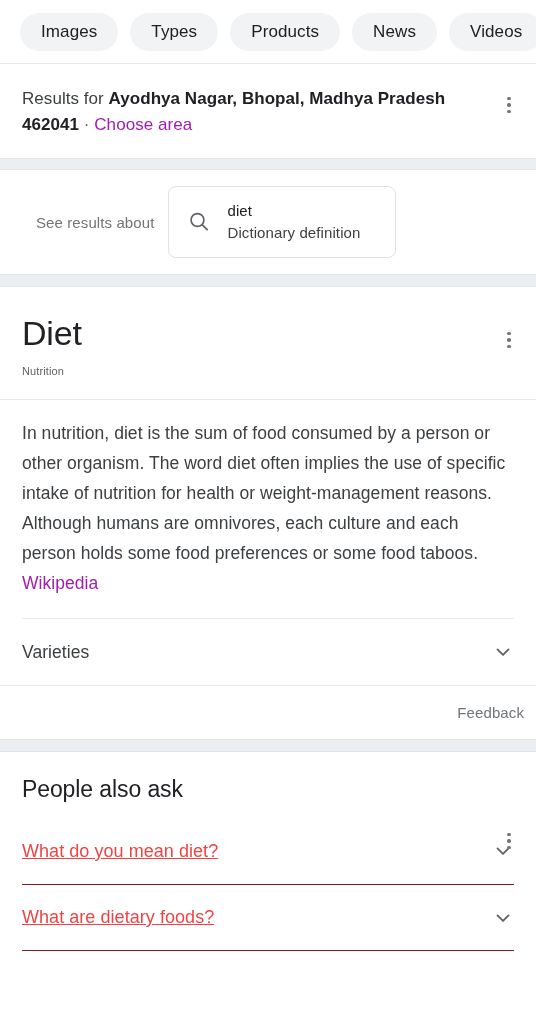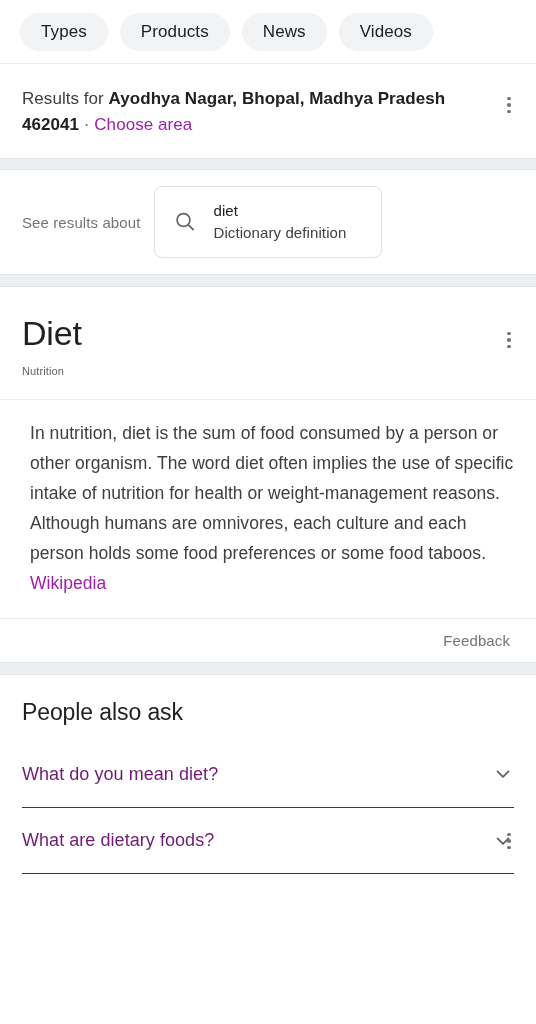--- a/index.html
+++ b/index.html
@@ -94,21 +94,21 @@
     border-top: 1px solid #e3e6e8;
     border-bottom: 1px solid #e3e6e8;
   }
   .band-tall { height: 13px; }
 
   
   .srabox {
     background: #ffffff;
     display: flex;
     align-items: center;
-    padding: 16px 20px 16px 22px;
+    padding: 16px 20px 16px 36px;
     gap: 14px;
     border-radius: 23px;
   }
   .sra-label {
     font-size: 15px;
     color: #70757a;
     letter-spacing: 0.1px;
     flex: 0 0 auto;
   }
   .sra-card {
@@ -162,46 +162,45 @@
     letter-spacing: 0.1px;
   }
   .kp-rule { height: 1px; background: #ebebeb; margin: 0; }
 
   .kp-desc {
     padding: 18px 22px 20px 22px;
     font-size: 17.5px;
     line-height: 30px;
     color: #3c4043;
     letter-spacing: 0.05px;
-    margin-left: 8px;
   }
 
   .acc-wrap { padding: 0 22px; }
   .acc-row {
     height: 67px;
     display: flex;
     align-items: center;
     justify-content: space-between;
     border-top: 1px solid #ebebeb;
     cursor: pointer;
   }
   .acc-label {
     font-size: 17.5px;
     color: #3c4043;
     letter-spacing: 0.05px;
   }
   .chev { width: 22px; height: 22px; flex: 0 0 auto; }
 
   .feedback-bar {
     border-top: 1px solid #ebebeb;
-    height: 44px;
+    height: 54px;
     display: flex;
     align-items: center;
     justify-content: flex-end;
-    padding: 0 26px;
+    padding: 0 12px;
     background: #fff;
   }
   .feedback-txt {
     font-size: 15px;
     color: #70757a;
     letter-spacing: 0.1px;
     cursor: pointer;
   }
 
   
@@ -220,30 +219,32 @@
   .paa-row {
     height: 66px;
     display: flex;
     align-items: center;
     justify-content: space-between;
     cursor: pointer;
   }
   .paa-row + .paa-row { border-top: 1px solid #7f1d1d; }
   .paa-q {
     font-size: 18px;
-    color: #701a75;
+    color: #ef4444;
     letter-spacing: 0.05px;
+    text-decoration: underline;
   }
 </style>
 </head>
 <body>
 
 <div class="page">
 
   <div class="chipbar">
+    <div class="chip">Images</div>
     <div class="chip">Types</div>
     <div class="chip">Products</div>
     <div class="chip">News</div>
     <div class="chip">Videos</div>
 
   </div>
   <div class="hairline"></div>
 
   <div class="locrow">
     <div class="loctext"><span>Results for </span><b>Ayodhya Nagar, Bhopal, Madhya Pradesh 462041</b><span class="dot-sep"> · </span><span class="link">Choose area</span></div>
@@ -277,20 +278,28 @@
   <div class="kp">
     <div class="kp-head">
       <div class="kp-title">Diet</div>
       <div class="kp-sub">Nutrition</div>
     </div>
     <div class="kp-rule"></div>
 
     <div class="kp-desc"><span>In nutrition, diet is the sum of food consumed by a person or other organism. The word diet often implies the use of specific intake of nutrition for health or weight-management reasons. Although humans are omnivores, each culture and each person holds some food preferences or some food taboos. </span><span class="link">Wikipedia</span></div>
 
     <div class="acc-wrap">
+      <div class="acc-row">
+        <span class="acc-label">Varieties</span>
+        <span class="chev">
+          <svg width="22" height="22" viewBox="0 0 24 24" fill="none" xmlns="http://www.w3.org/2000/svg">
+            <path d="M6 9.2 L12 15.2 L18 9.2" stroke="#5f6368" stroke-width="2" stroke-linecap="round" stroke-linejoin="round"></path>
+          </svg>
+        </span>
+      </div>
     </div>
 
     <div class="feedback-bar">
       <span class="feedback-txt">Feedback</span>
     </div>
   </div>
   <div class="kebab kebab-kp">
     <i></i>
       <i></i>
       <i></i>

